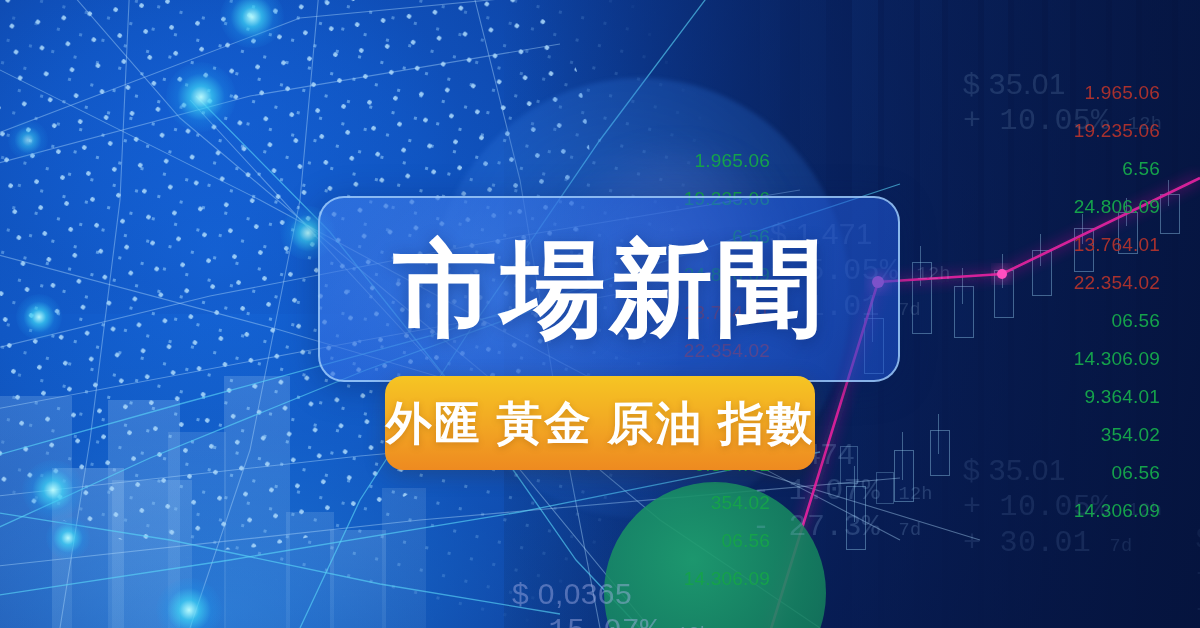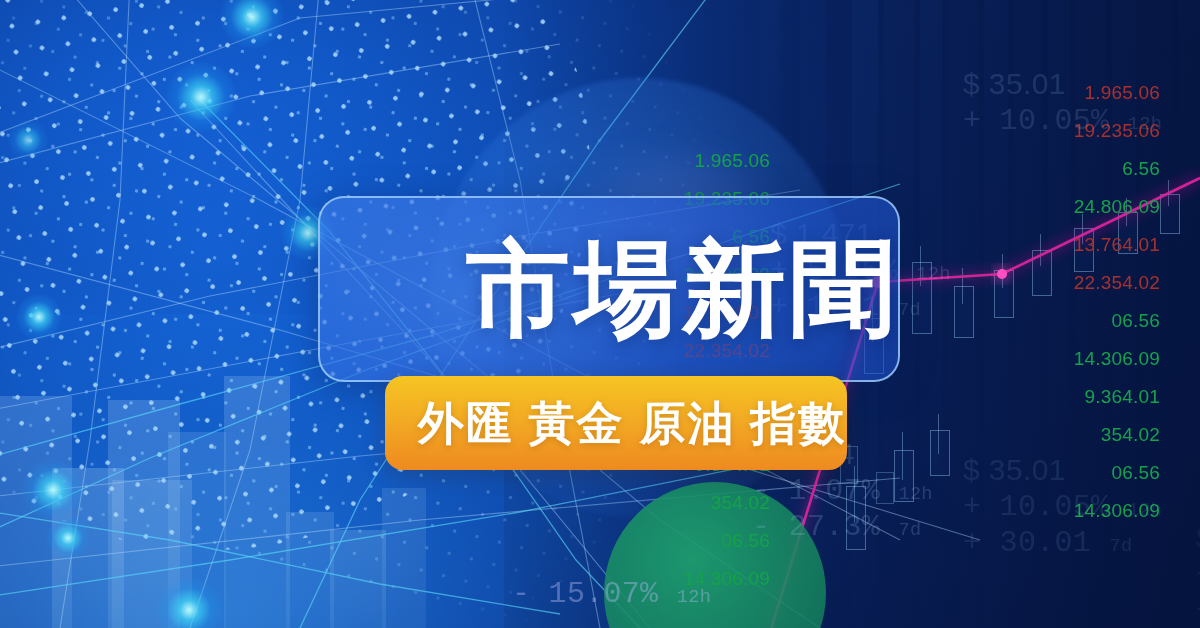--- a/index.html
+++ b/index.html
@@ -162,21 +162,21 @@
   .title-card {
     position: absolute;
     left: 318px; top: 196px;
     width: 578px; height: 182px;
     border-radius: 26px;
     background: linear-gradient(135deg, rgba(56,120,230,0.62) 0%, rgba(36,92,215,0.60) 45%, rgba(28,80,205,0.58) 100%);
     border: 2px solid rgba(168,212,252,0.78);
     box-shadow: 0 6px 34px rgba(6,26,80,0.35);
     display: flex;
     align-items: center;
-    justify-content: flex-end;
+    justify-content: center;
     overflow: hidden;
   }
   .title-card::before {
     content: "";
     position: absolute;
     left: -8%; top: -40%;
     width: 70%; height: 190%;
     background: radial-gradient(ellipse at 50% 50%, rgba(120,175,250,0.22) 0%, rgba(90,150,240,0.08) 55%, rgba(0,0,0,0) 78%);
   }
   .title-text {
@@ -192,21 +192,20 @@
   .badge {
     position: absolute;
     left: 385px; top: 376px;
     width: 430px; height: 94px;
     border-radius: 18px;
     background: linear-gradient(180deg, #f6c523 0%, #f2a723 52%, #ee8a20 100%);
     display: flex;
     align-items: center;
     justify-content: center;
     box-shadow: 0 5px 22px rgba(60,30,0,0.22);
-    padding-left: 32px;
   }
   .badge-text {
     color: #ffffff;
     font-size: 46px;
     font-weight: 700;
     letter-spacing: 2px;
     line-height: 1;
     text-shadow: 0 2px 6px rgba(130,70,0,0.28);
   }
 </style>
@@ -385,20 +384,21 @@
         <div class="q-price">$ 1.471</div>
         <div class="q-line"><span>+ 5.05%</span> <span class="q-per"> 12h</span></div>
         <div class="q-line"><span>+ 1.01</span> <span class="q-per"> 7d</span></div>
       </div>
       <div class="quote" style="left: 752px; top: 436px; font-size: 30px; color: rgb(159, 198, 239); opacity: 0.2; line-height: 1.22;">
         <div class="q-price">$ 1.474</div>
         <div class="q-line"><span>- 1.07%</span> <span class="q-per"> 12h</span></div>
         <div class="q-line"><span>- 27.3%</span> <span class="q-per"> 7d</span></div>
       </div>
       <div class="quote" style="left: 512px; top: 576px; font-size: 30px; color: rgb(176, 184, 239); opacity: 0.42; line-height: 1.22;">
+        <div class="q-price">$ 0,0365</div>
         <div class="q-line"><span>- 15.07%</span> <span class="q-per"> 12h</span></div>
       </div>
       <div class="quote" style="left: 963px; top: 452px; font-size: 30px; color: rgb(143, 182, 230); opacity: 0.12; line-height: 1.22;">
         <div class="q-price">$ 35.01</div>
         <div class="q-line"><span>+ 10.05%</span> <span class="q-per"> 12h</span></div>
         <div class="q-line"><span>+ 30.01</span> <span class="q-per"> 7d</span></div>
       </div>
       <div class="quote" style="left: 1196px; top: 520px; font-size: 30px; color: rgb(143, 182, 230); opacity: 0.07; line-height: 1.22;">
         <div class="q-price">$ 2.41</div>
         <div class="q-line"><span>+ 7.05%</span> </div>

